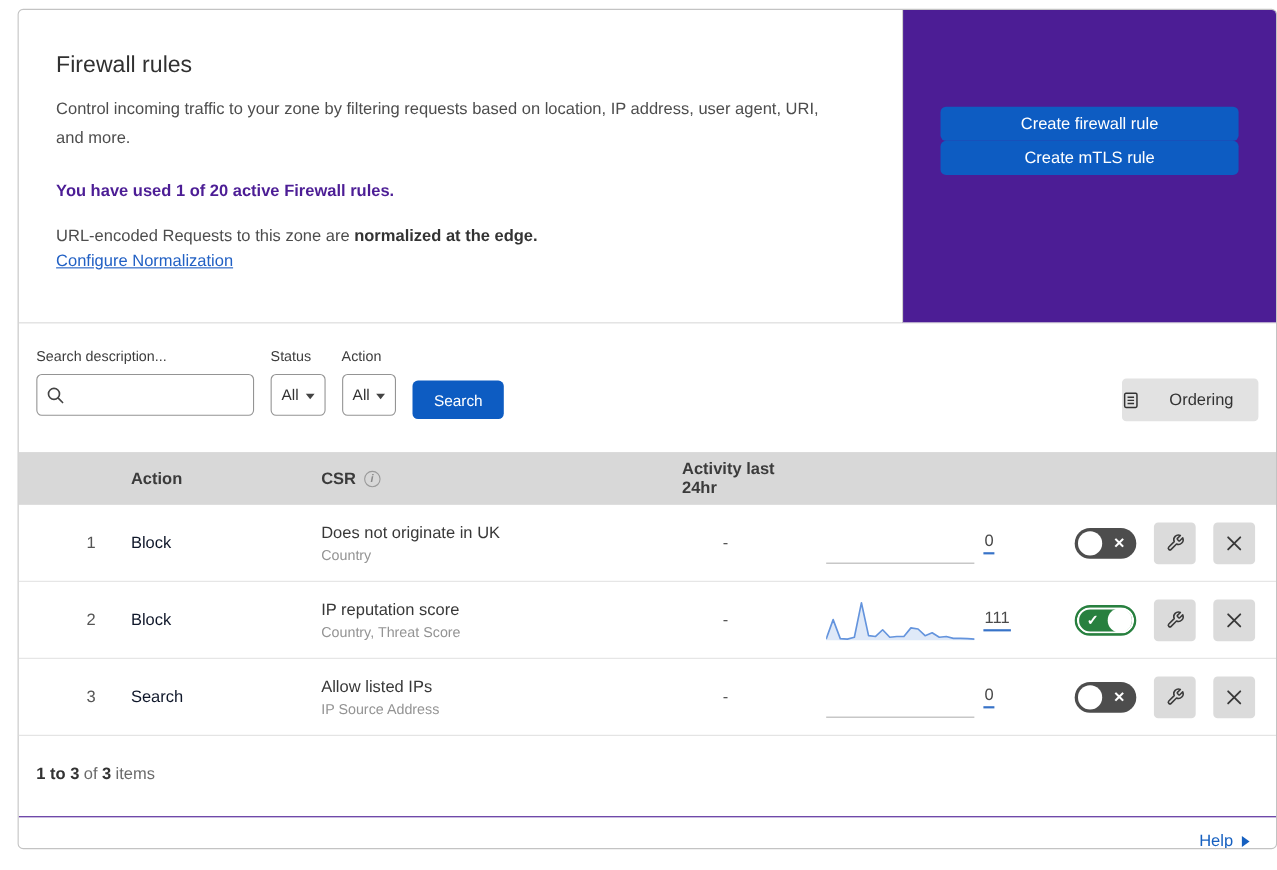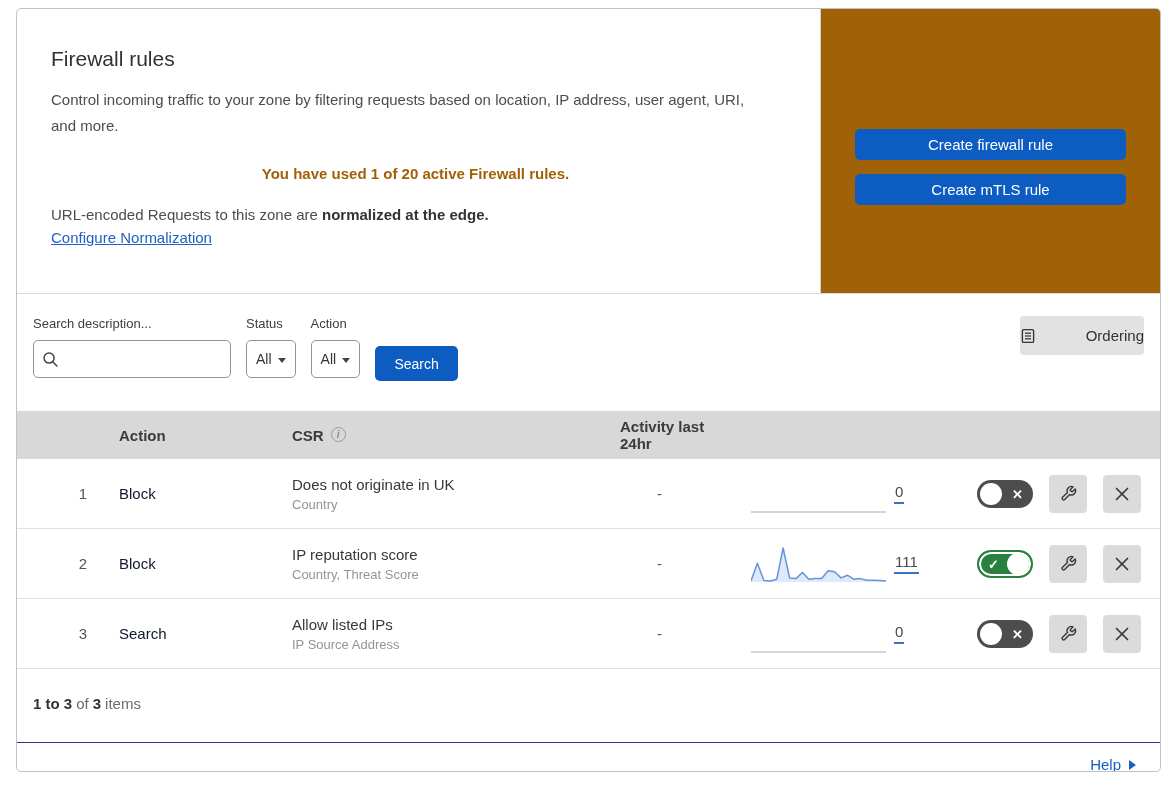--- a/index.html
+++ b/index.html
@@ -9,28 +9,28 @@
   .card {
     position:absolute; left:16px; top:8px; width:1145px; height:764px;
     background:#fff; border:1px solid #c3c3c3; border-radius:5px; overflow:hidden;
   }
 
   
   .top-section { display:flex; height:285px; border-bottom:1px solid #d9d9d9; }
   .top-left { width:803px; padding:38px 40px 0 34px; }
   .page-title { font-size:21px; color:#313131; font-weight:500; margin-bottom:16px; }
   .desc { font-size:15px; color:#4d4d4d; line-height:26px; max-width:710px; }
-  .usage { font-size:15px; color:#a16207; font-weight:700; margin-top:26px;text-align:center; }
+  .usage { font-size:15px; color:#4c1d95; font-weight:700; margin-top:26px; }
   .norm { font-size:15px; color:#4d4d4d; margin-top:24px; }
   .norm b { color:#333; }
   .text-link { display:inline-block; margin-top:6px; font-size:15px; color:#2160c4; text-decoration:underline; cursor:pointer; }
 
   .top-right {
-    flex:1; background:#a16207; border-left:1px solid #d0d0d0;
-    display:flex; flex-direction:column; align-items:center; padding-top:120px; gap:14px;
+    flex:1; background:#4c1d95; border-left:1px solid #d0d0d0;
+    display:flex; flex-direction:column; align-items:center; padding-top:88px; 
   }
   .btn-primary {
     background:#0d5cc2; color:#fff; border:none; border-radius:5px;
     font-family:"Liberation Sans", sans-serif; font-size:15px; cursor:pointer;
   }
   .panel-btn { width:271px; height:31px; }
 
   
   .filter-bar { height:117px; display:flex; padding:22px 16px 0 16px; }
   .field { display:flex; flex-direction:column; margin-right:15px; }
@@ -44,32 +44,32 @@
     font-size:14px; color:#333; min-width:0; margin-left:6px;
   }
   .dropdown {
     height:38px; border:1px solid #949494; border-radius:5px; background:#fff;
     display:flex; align-items:center; justify-content:center; gap:6px;
     font-size:14px; color:#333; padding:0 9px; cursor:pointer;
   }
   .caret { width:0; height:0; border-left:4px solid transparent; border-right:4px solid transparent; border-top:5px solid #444; margin-top:2px; }
   .search-btn { width:83px; height:35px; margin-top:30px; font-size:14px; }
   .ordering-btn {
-    margin-left:auto; width:124px; height:39px;
+    margin-left:auto; margin-top:28px; width:124px; height:39px;
     background:#e2e2e2; border:none; border-radius:4px; cursor:pointer;
-    display:flex; align-items:center; justify-content:space-between; gap:27px;
+    display:flex; align-items:center; justify-content:flex-start; gap:27px;
     font-family:"Liberation Sans", sans-serif; font-size:15px; color:#333;
   }
 
   
   .trow { display:grid; grid-template-columns:90px 175px 330px 95px 220px 1fr; align-items:center; }
   .thead { height:48px; background:#d8d8d8; font-size:15px; font-weight:600; color:#3b3b3b; }
   .th-action { padding-left:12px; }
   .th-desc { padding-left:10px; }
-  .th-csr { padding-left:10px; display:flex; gap:7px; }
+  .th-csr { padding-left:10px; display:flex; align-items:center; gap:7px; }
   .th-activity { padding-left:8px; }
   .info-icon {
     width:15px; height:15px; border:1.5px solid #9a9a9a; border-radius:50%;
     color:#8a8a8a; font-size:10px; font-weight:600; font-style:italic;
     display:inline-flex; align-items:center; justify-content:center;
   }
 
   .rule-row { height:70px; border-bottom:1px solid #e2e2e2; background:#fff; }
   .cell-num { text-align:right; padding-right:20px; font-size:15px; color:#555; }
   .cell-action { padding-left:12px; font-size:15px; color:#0f172a; }

